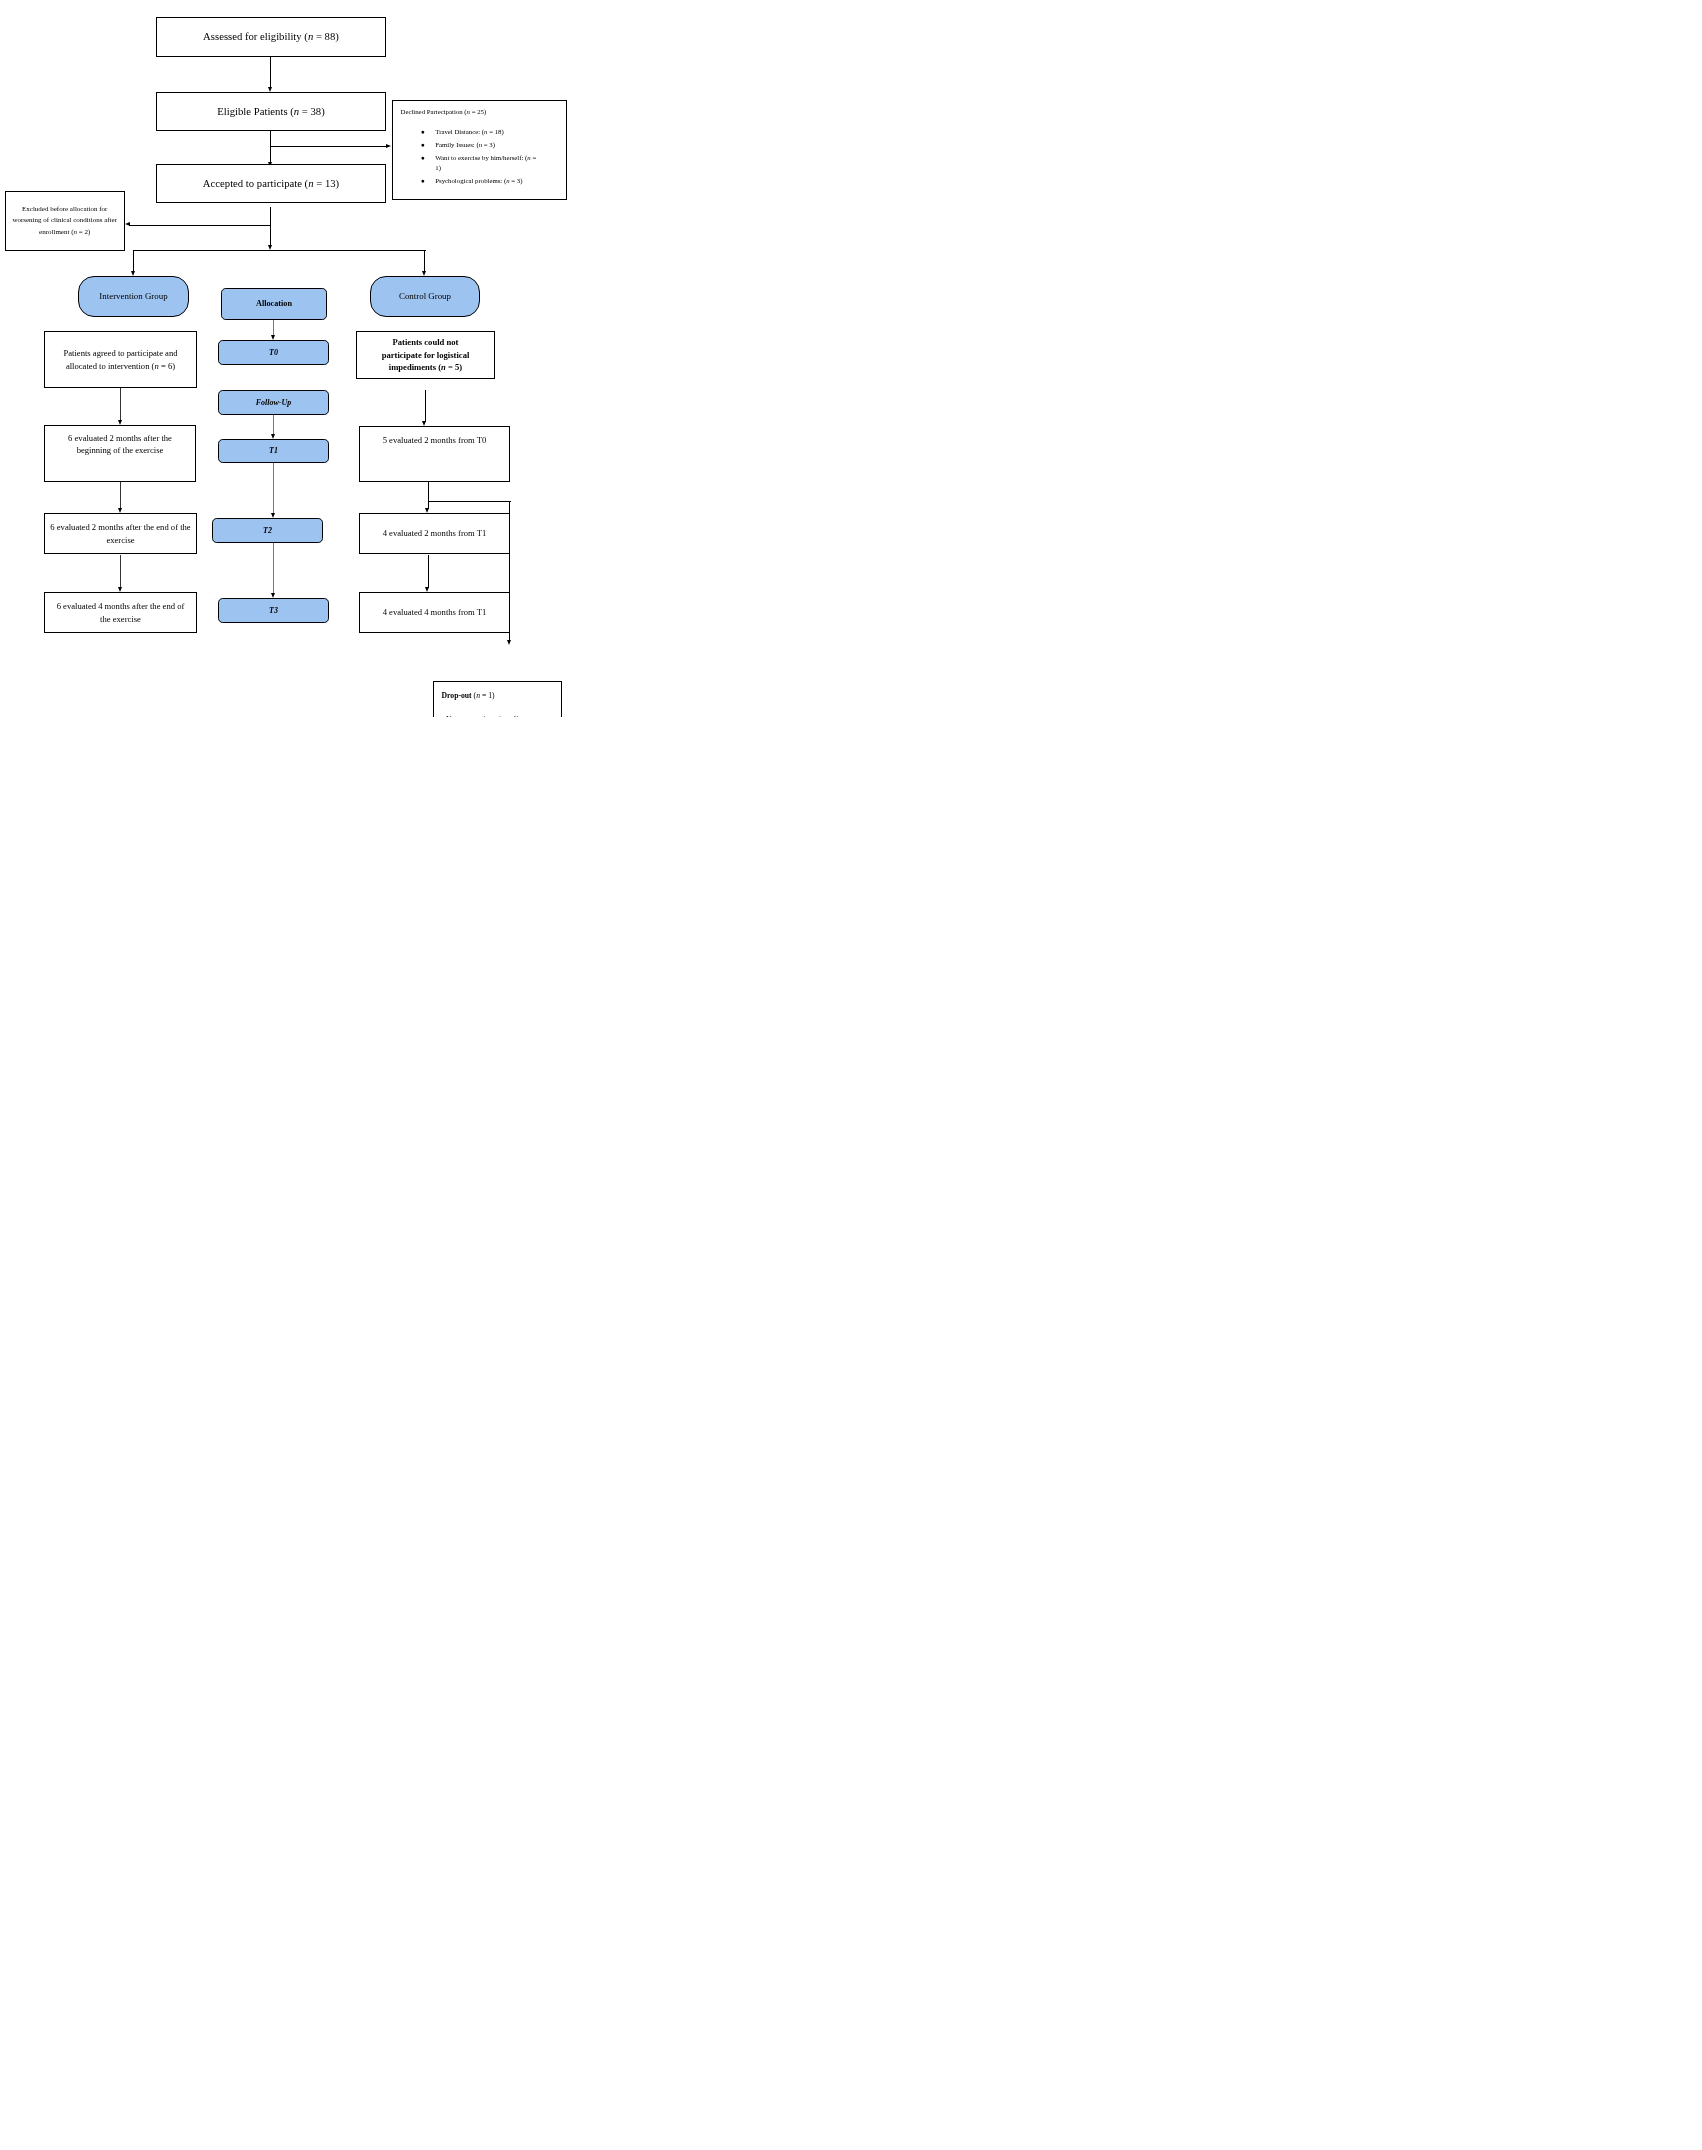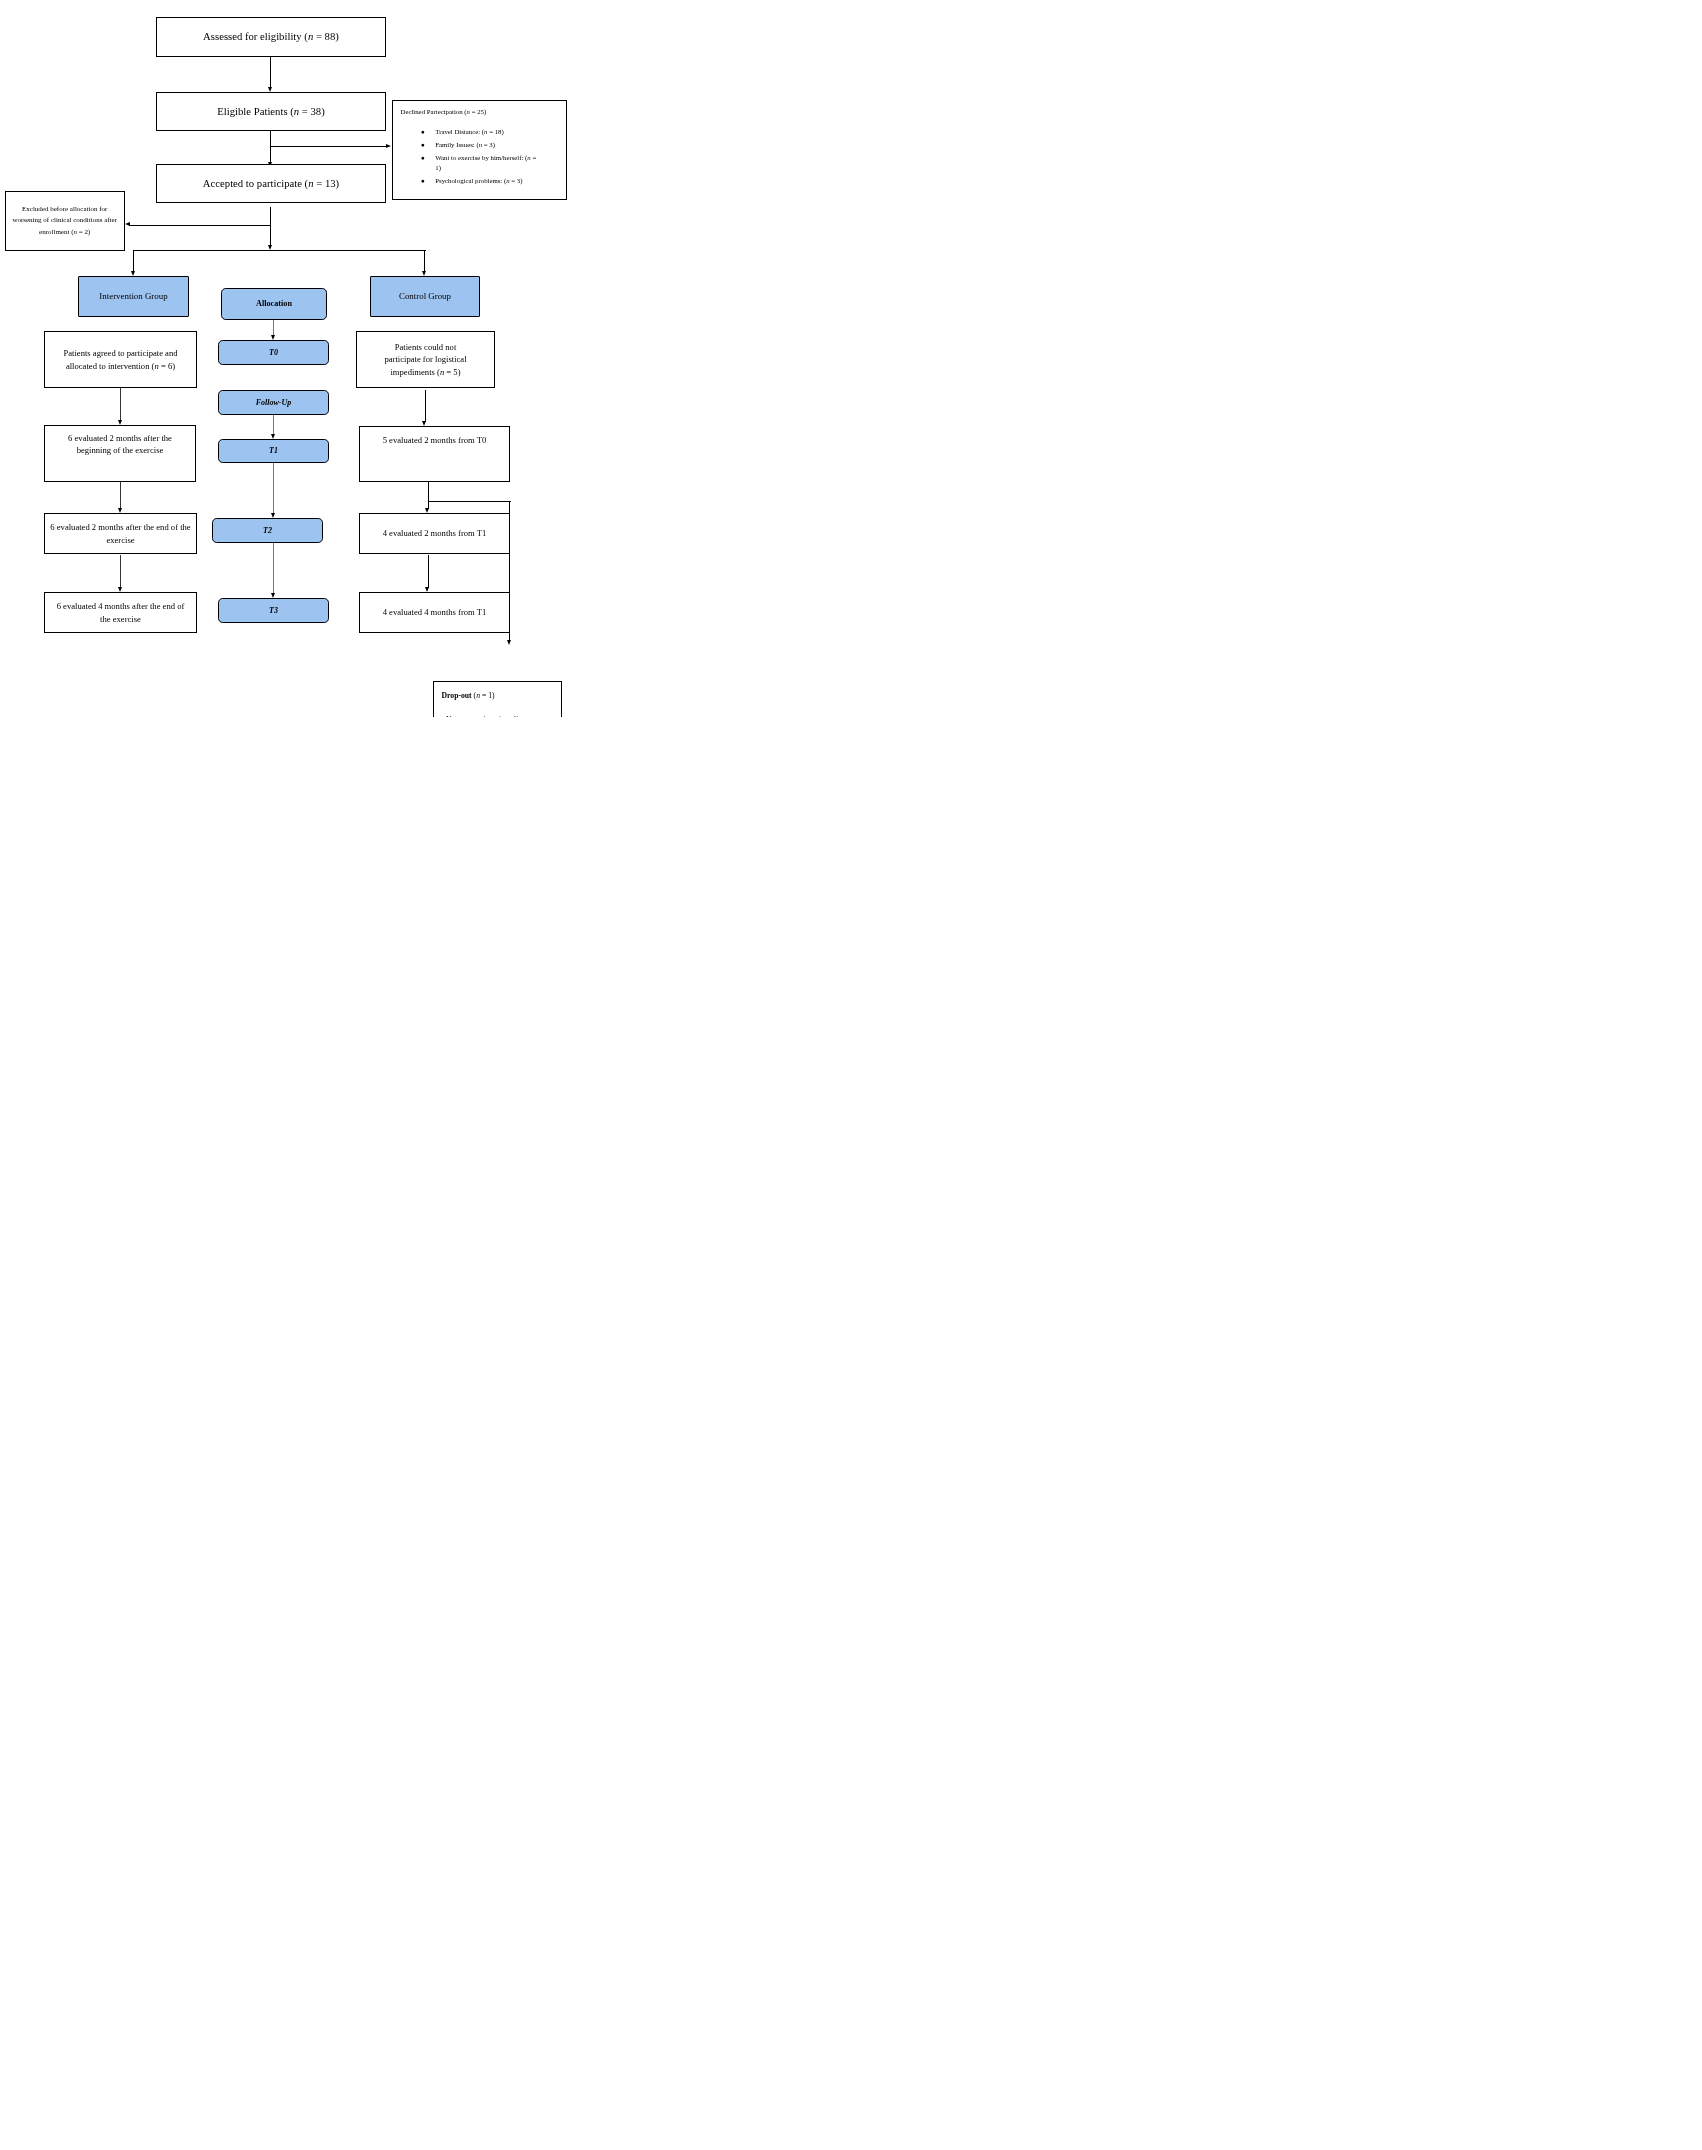--- a/index.html
+++ b/index.html
@@ -19,21 +19,21 @@
     display:flex;
     align-items:center;
     justify-content:center;
     text-align:center;
     z-index:1;
     line-height:1.45;
   }
   .blue{
     background:#9dc3f0;
     border:0.7px solid #000;
-    border-radius:1px;
+    border-radius:16px;
   }
   .tl{ 
     border-radius:4.7px;
     font-weight:bold;
     font-style:italic;
     font-size:8px;
   }
   .topfont{font-size:10.7px;}
   .stepfont{font-size:8.6px;}
   .grpfont{font-size:8.9px;}
@@ -157,21 +157,21 @@
   </div>
 
   <div class="box blue tl" style="left:212px;top:518px;width:111px;height:25px;">
     <span>T2</span>
   </div>
 
   <div class="box blue tl" style="left:218px;top:598px;width:111px;height:25px;">
     <span>T3</span>
   </div>
 
-  <div class="box stepfont" style="left:356px;top:331px;width:139px;height:57px;padding:0 22px;">
+  <div class="box stepfont" style="left:356px;top:331px;width:139px;height:48px;padding:0 22px;font-weight:bold;">
     <span>Patients could not participate for logistical impediments (<i>n</i> = 5)</span>
   </div>
 
   <div class="box stepfont alignTop" style="left:359px;top:426px;width:151px;height:56px;padding:6.5px 3.7px 0 3.7px;">
     <span>5 evaluated 2 months from T0</span>
   </div>
 
   <div class="box stepfont" style="left:359px;top:513px;width:151px;height:41px;padding:0 3.7px;">
     <span>4 evaluated 2 months from T1</span>
   </div>

